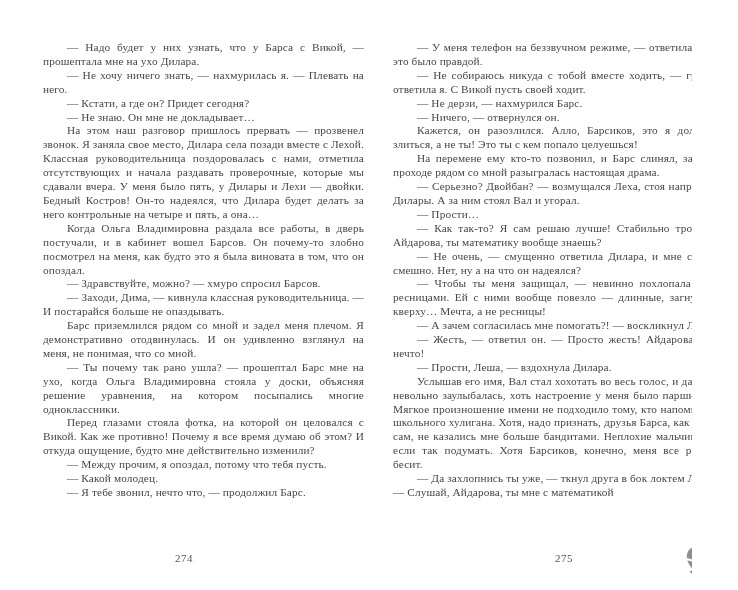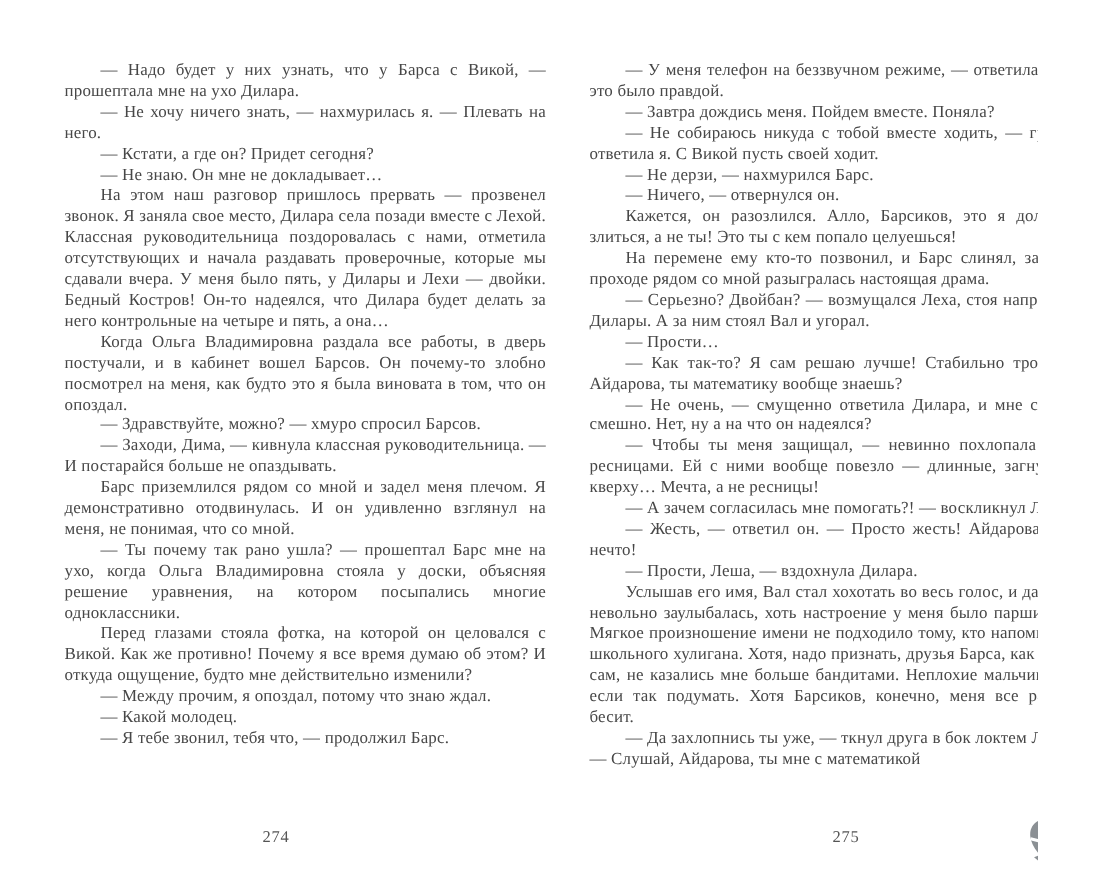--- a/index.html
+++ b/index.html
@@ -63,28 +63,27 @@
       <p>— Не хочу ничего знать, — нахмурилась я. — Плевать на него.</p>
       <p>— Кстати, а где он? Придет сегодня?</p>
       <p>— Не знаю. Он мне не докладывает…</p>
       <p>На этом наш разговор пришлось прервать — прозвенел звонок. Я заняла свое место, Дилара села позади вместе с Лехой. Классная руководительница поздоровалась с нами, отметила отсутствующих и начала раздавать проверочные, которые мы сдавали вчера. У меня было пять, у Дилары и Лехи — двойки. Бедный Костров! Он-то надеялся, что Дилара будет делать за него контрольные на четыре и пять, а она…</p>
       <p>Когда Ольга Владимировна раздала все работы, в дверь постучали, и в кабинет вошел Барсов. Он почему-то злобно посмотрел на меня, как будто это я была виновата в том, что он опоздал.</p>
       <p>— Здравствуйте, можно? — хмуро спросил Барсов.</p>
       <p>— Заходи, Дима, — кивнула классная руководительница. — И постарайся больше не опаздывать.</p>
       <p>Барс приземлился рядом со мной и задел меня плечом. Я демонстративно отодвинулась. И он удивленно взглянул на меня, не понимая, что со мной.</p>
       <p>— Ты почему так рано ушла? — прошептал Барс мне на ухо, когда Ольга Владимировна стояла у доски, объясняя решение уравнения, на котором посыпались многие одноклассники.</p>
       <p>Перед глазами стояла фотка, на которой он целовался с Викой. Как же противно! Почему я все время думаю об этом? И откуда ощущение, будто мне действительно изменили?</p>
-      <p>— Между прочим, я опоздал, потому что знаю ждал.</p>
+      <p>— Между прочим, я опоздал, потому что тебя пусть.</p>
       <p>— Какой молодец.</p>
-      <p>— Я тебе звонил, тебя что, — продолжил Барс.</p>
+      <p>— Я тебе звонил, нечто что, — продолжил Барс.</p>
     </div>
 
   <div class="page-text text-right" lang="ru">
       <p>— У меня телефон на беззвучном режиме, — ответила я, и это было правдой.</p>
-      <p>— Завтра дождись меня. Пойдем вместе. Поняла?</p>
       <p>— Не собираюсь никуда с тобой вместе ходить, — грубо ответила я. С Викой пусть своей ходит.</p>
       <p>— Не дерзи, — нахмурился Барс.</p>
       <p>— Ничего, — отвернулся он.</p>
       <p>Кажется, он разозлился. Алло, Барсиков, это я должна злиться, а не ты! Это ты с кем попало целуешься!</p>
       <p>На перемене ему кто-то позвонил, и Барс слинял, зато в проходе рядом со мной разыгралась настоящая драма.</p>
       <p>— Серьезно? Двойбан? — возмущался Леха, стоя напротив Дилары. А за ним стоял Вал и угорал.</p>
       <p>— Прости…</p>
       <p>— Как так-то? Я сам решаю лучше! Стабильно тройки! Айдарова, ты математику вообще знаешь?</p>
       <p>— Не очень, — смущенно ответила Дилара, и мне стало смешно. Нет, ну а на что он надеялся?</p>
       <p>— Чтобы ты меня защищал, — невинно похлопала она ресницами. Ей с ними вообще повезло — длинные, загнутые кверху… Мечта, а не ресницы!</p>

